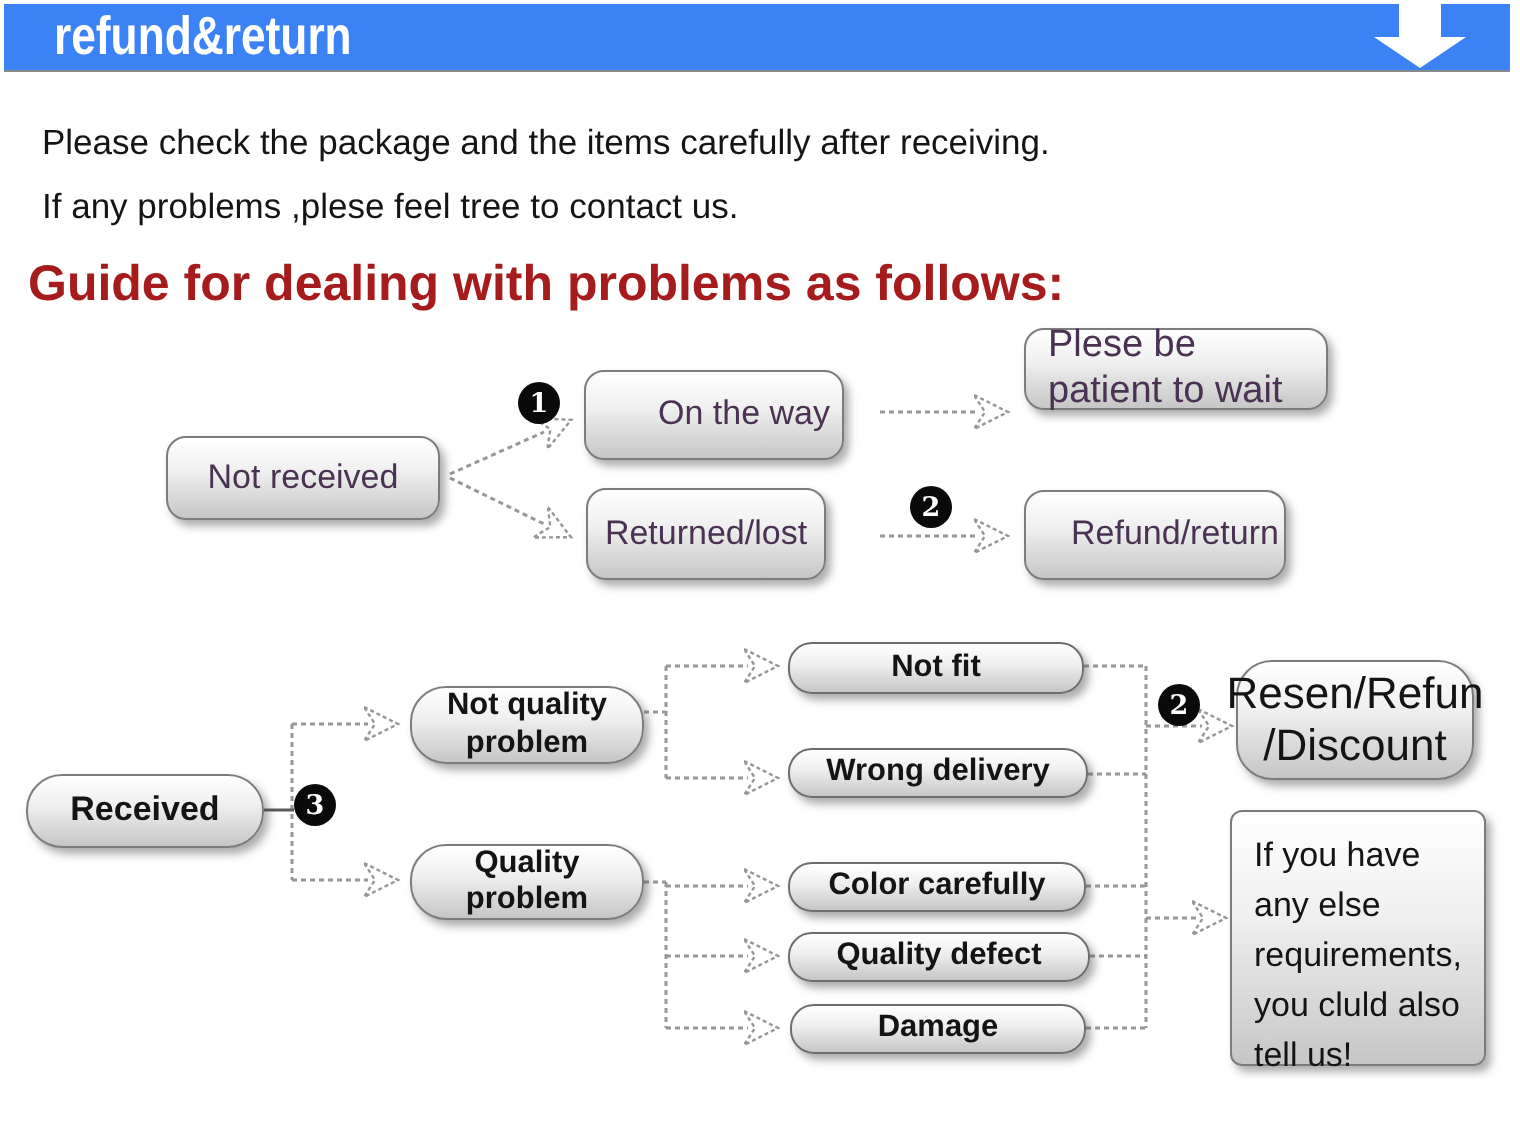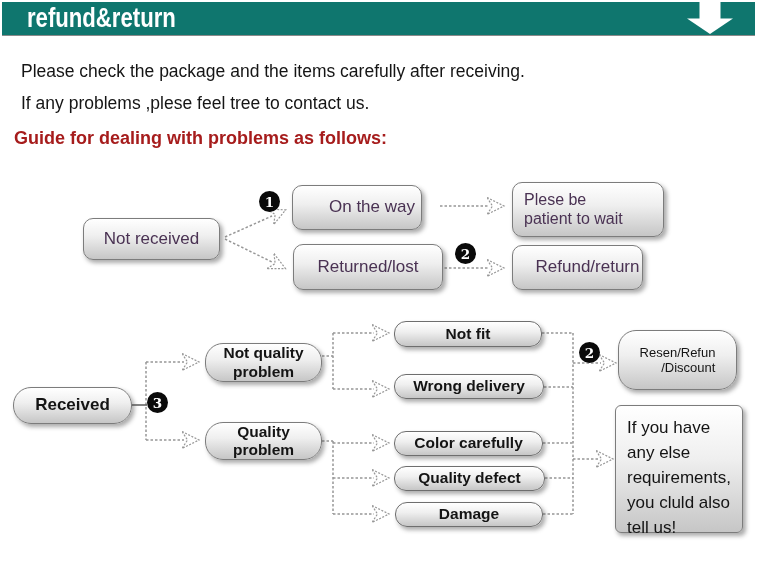--- a/index.html
+++ b/index.html
@@ -3,35 +3,35 @@
 <meta charset="utf-8">
 <style>
   html,body{margin:0;padding:0;background:#fff;}
   .page{
     position:relative;width:760px;height:563px;background:#fff;overflow:hidden;
     font-family:"Liberation Sans",sans-serif;
   }
   
   .topbar{
     position:absolute;left:2px;top:2px;width:753px;height:33px;
-    background:#0f766e;box-shadow:0 1px 0 #8a8a8a;
+    background:#3b82f6;box-shadow:0 1px 0 #8a8a8a;
   }
   .topbar .title{
     position:absolute;left:25px;top:0;height:33px;line-height:32px;
     color:#fff;font-size:27px;font-weight:bold;letter-spacing:0px;
     transform:scaleX(.82);transform-origin:left center;white-space:nowrap;
   }
   .down-arrow{position:absolute;right:22px;top:0;width:46px;height:33px;display:block;}
   
   .intro{position:absolute;margin:0;color:#151515;font-size:17.5px;}
   .intro.l1{left:21px;top:61px;}
   .intro.l2{left:21px;top:93px;}
   .guide-heading{
     position:absolute;margin:0;left:14px;top:128px;
-    color:#a61c1c;font-size:18px;font-weight:bold;
+    color:#a61c1c;font-size:25px;font-weight:bold;
   }
   
   .connectors{position:absolute;left:0;top:0;z-index:1;pointer-events:none;}
   
   .node{
     position:absolute;z-index:2;box-sizing:border-box;
     display:flex;align-items:center;justify-content:center;
     border:1px solid #7c7c7c;border-radius:10px;
     background:linear-gradient(180deg,#ffffff 0%,#efefef 42%,#c6c6c6 100%);
     box-shadow:2.5px 3px 4px rgba(70,70,70,.45);
@@ -39,21 +39,21 @@
   }
   .f1{color:#4a3253;font-size:17px;}
   .f2{color:#141414;font-size:15.5px;font-weight:bold;border-radius:18px;}
   .slim{border-radius:12px;border-color:#6e6e6e;}
   .node.left-text{justify-content:flex-start;text-align:left;padding-left:11px;}
   .node.note-box{
     border-radius:6px;font-weight:normal;font-size:17px;line-height:25px;
     justify-content:flex-start;align-items:flex-start;text-align:left;
     padding:9px 4px 0 11px;
   }
-  .node.resen{font-weight:normal;font-size:13px;text-align:right;}
+  .node.resen{font-weight:normal;font-size:22px;}
   
   .badge{
     position:absolute;z-index:3;width:21px;height:21px;border-radius:50%;
     background:#0a0a0a;color:#fff;font-size:13.5px;font-weight:bold;
     display:flex;align-items:center;justify-content:center;
     font-family:"DejaVu Serif",serif;
   }
 </style>
 </head>
 <body>
@@ -110,23 +110,23 @@
       <line x1="545" y1="478" x2="573" y2="478"></line>
       <line x1="543" y1="514" x2="573" y2="514"></line>
       <line x1="573" y1="459" x2="598" y2="459" marker-end="url(#arr)"></line>
     </g>
 
     <line x1="132" y1="405" x2="147" y2="405" stroke="#5a5a5a" stroke-width="1.5"></line>
   </svg>
 
   <div class="node f1" style="left:83px;top:218px;width:137px;height:42px;">Not received</div>
   <div class="node f1" style="left:292px;top:185px;width:130px;height:45px;padding-left:30px;">On the way</div>
-  <div class="node f1 left-text" style="left:512px;top:182px;width:152px;height:55px;font-size:16px;">Plese be
+  <div class="node f1 left-text" style="left:512px;top:164px;width:152px;height:41px;font-size:19px;">Plese be
 patient to wait</div>
-  <div class="node f1" style="left:293px;top:244px;width:150px;height:46px;">Returned/lost</div>
+  <div class="node f1" style="left:293px;top:244px;width:120px;height:46px;">Returned/lost</div>
   <div class="node f1" style="left:512px;top:245px;width:131px;height:45px;padding-left:20px;">Refund/return</div>
 
   <div class="badge" style="left:259px;top:191px;">1</div>
   <div class="badge" style="left:455px;top:243px;">2</div>
 
   <div class="node f2" style="left:13px;top:387px;width:119px;height:37px;font-size:17px;">Received</div>
   <div class="node f2" style="left:205px;top:343px;width:117px;height:39px;">Not quality
 problem</div>
   <div class="node f2" style="left:205px;top:422px;width:117px;height:38px;">Quality
 problem</div>

